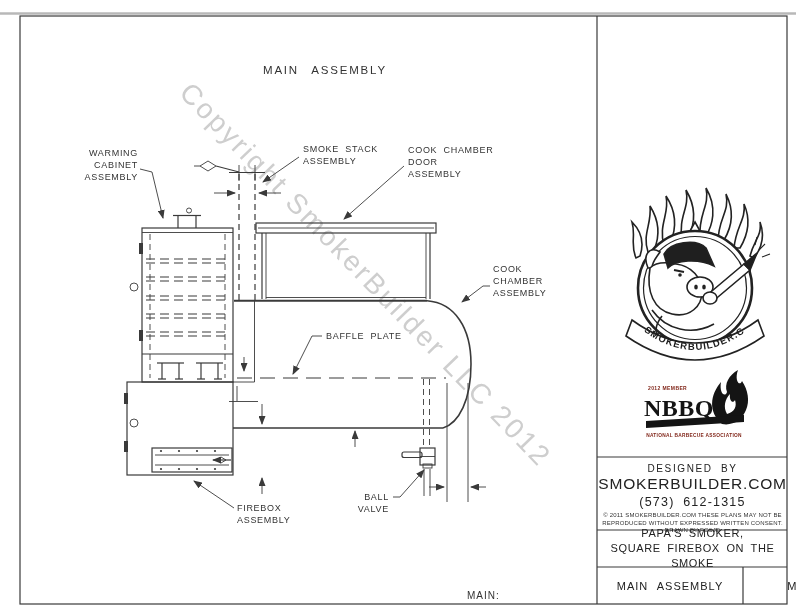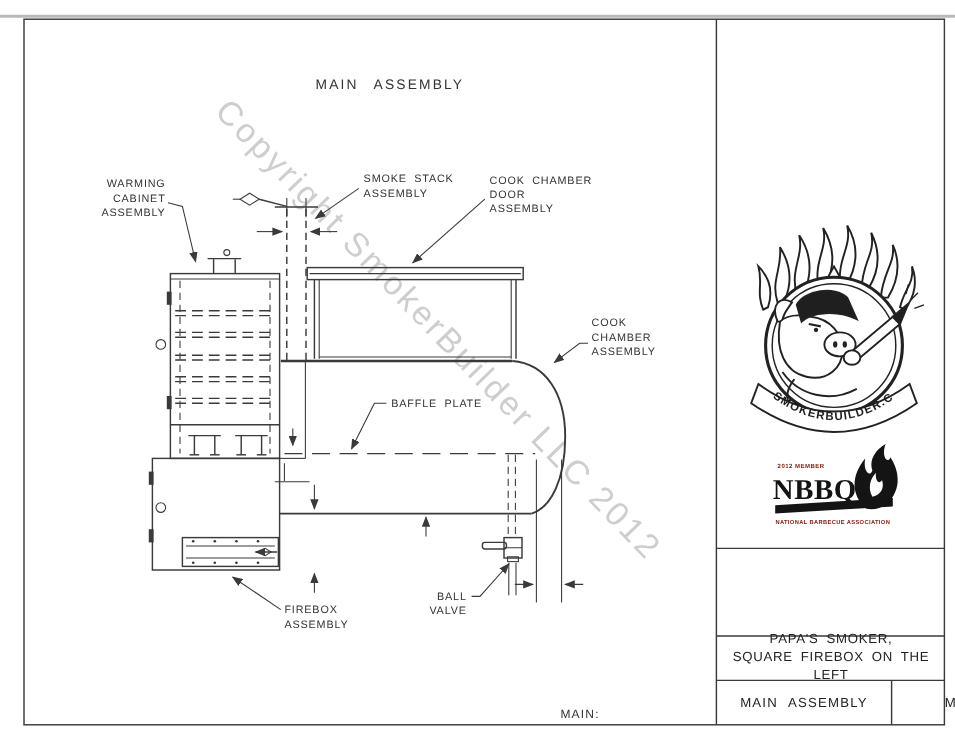--- a/index.html
+++ b/index.html
@@ -254,24 +254,34 @@
     <text x="644" y="416" class="nbbq-big">NBBQ</text>
     <g fill="#141414">
       <path d="M722,424 C708,412 710,395 721,382 C719,393 725,398 727,392 C724,384 729,375 738,370 C734,381 740,387 742,381 C748,390 750,401 746,410 C742,420 733,426 722,424 Z"></path>
       <path d="M727,414 C723,407 725,399 730,394 C729,401 733,404 735,400 C737,406 735,412 727,414 Z" fill="#fff"></path>
     </g>
     <polygon points="646,421 744,415 744,422 646,428" fill="#141414"></polygon>
     <text x="694" y="437" text-anchor="middle" class="nbbq-org">NATIONAL BARBECUE ASSOCIATION</text>
   </g>
 </svg>
 
+<div class="tb" style="left:598px;top:459px;width:189px;">
+  <div class="tb-designed-by">DESIGNED BY</div>
+  <div class="tb-company">SMOKERBUILDER.COM</div>
+  <div class="tb-phone">(573) 612-1315</div>
+  <div class="tb-disc">
+    <div>© 2011 SMOKERBUILDER.COM THESE PLANS MAY NOT BE</div>
+    <div>REPRODUCED WITHOUT EXPRESSED WRITTEN CONSENT.</div>
+    <div>DRAWN BY FC&amp;JD</div>
+  </div>
+</div>
 
 <div class="tb tb-project" style="left:598px;top:531px;width:189px;height:35px;">
   <div>PAPA'S SMOKER,</div>
-  <div>SQUARE FIREBOX ON THE LEFT</div>
+  <div>SQUARE FIREBOX ON THE SMOKE</div>
 </div>
 
 <div class="tb tb-cell" style="left:598px;top:568px;width:144px;height:36px;">MAIN ASSEMBLY</div>
 <div class="tb tb-cell" style="left:744px;top:568px;width:43px;height:36px;padding-left:31px;">MA</div>
 
 <div class="scale">MAIN:</div>
 
 </div>
 
 </body></html>

